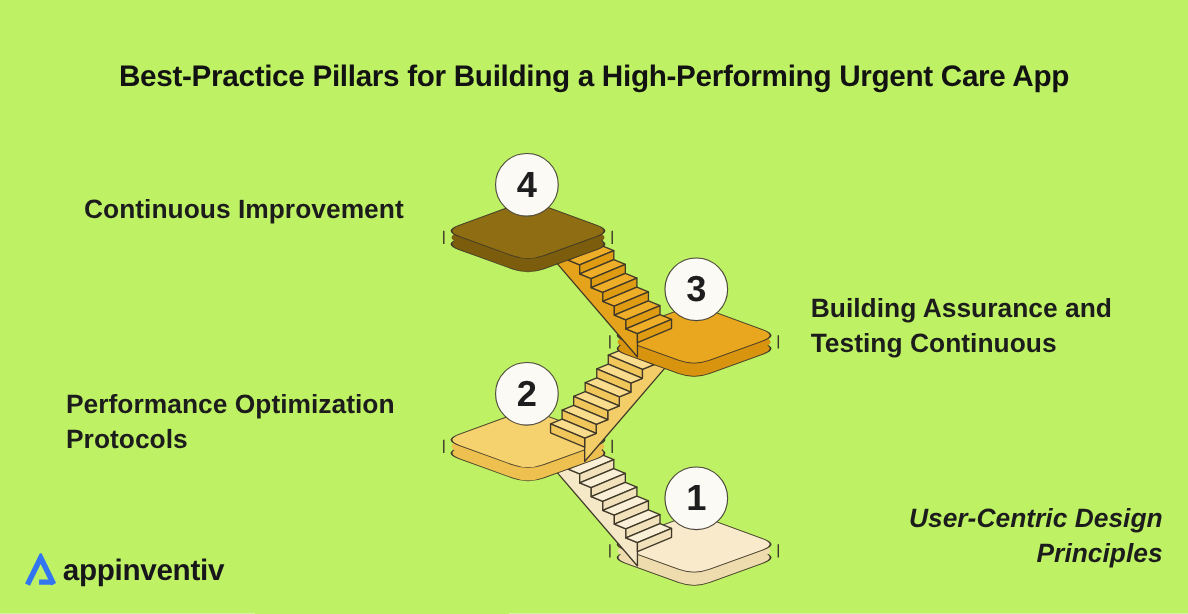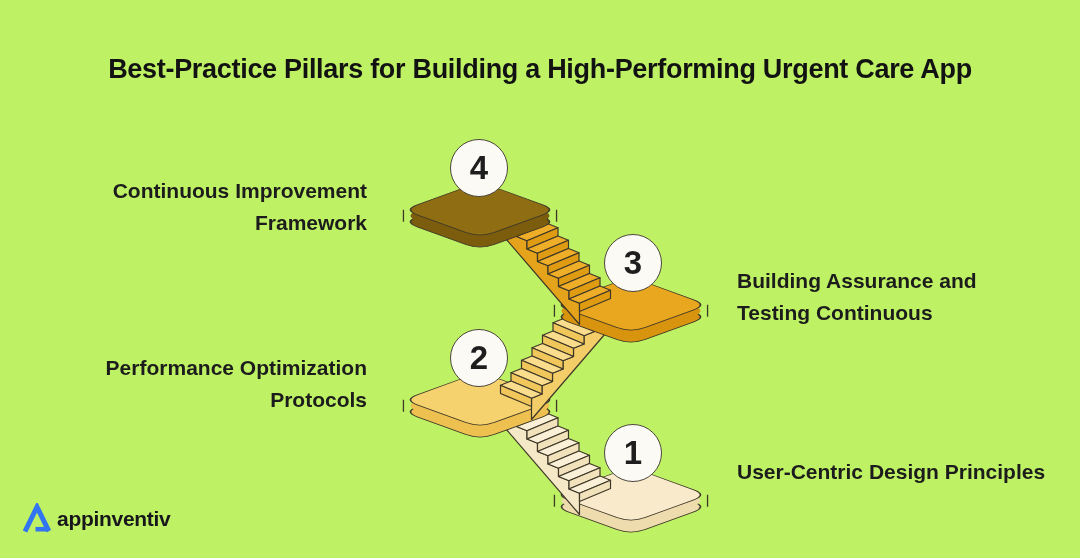--- a/index.html
+++ b/index.html
@@ -6,42 +6,42 @@
   .canvas{
     position:relative;width:1080px;height:558px;background:#bef264;overflow:hidden;
     font-family:"Liberation Sans","DejaVu Sans",sans-serif;
   }
   .title{
     position:absolute;left:0;top:54px;width:1080px;text-align:center;
     font-size:27px;font-weight:700;letter-spacing:-0.3px;color:#121212;margin:0;
   }
   #stairs{position:absolute;left:0;top:0;}
   .label{
-    position:absolute;font-size:21px;font-weight:600;color:#1c1c1c;line-height:31.5px;
+    position:absolute;font-size:24px;font-weight:600;color:#1c1c1c;line-height:31.5px;
   }
   .label span{display:block;}
   .l4{left:60px;top:175px;width:307px;text-align:right;}
   .l3{left:737px;top:265px;width:300px;text-align:left;}
-  .l2{left:60px;top:352px;width:307px;text-align:right;}
-  .l1{left:737px;top:456px;width:320px;text-align:left;}
+  .l2{left:60px;top:352px;width:307px;}
+  .l1{left:737px;top:456px;width:320px;text-align:right;font-style:italic;}
   .circle{
     position:absolute;width:56px;height:56px;border-radius:50%;
     background:#FCFAF4;border:1.5px solid #4B463C;
     display:flex;align-items:center;justify-content:center;
     font-size:33px;font-weight:700;color:#1e1e1e;box-sizing:content-box;
   }
   .c4{left:450px;top:139px;}
   .c3{left:604px;top:234px;}
   .c2{left:450px;top:329px;}
   .c1{left:604px;top:424px;}
   .brand{
     position:absolute;left:22px;top:503px;display:flex;align-items:center;gap:5px;
   }
   .brand-text{
-    font-size:21px;font-weight:600;letter-spacing:-0.3px;color:#16161B;
+    font-size:27px;font-weight:600;letter-spacing:-0.3px;color:#16161B;
   }
 </style>
 </head>
 <body>
 
 <div class="canvas">
 
   <h1 class="title">Best-Practice Pillars for Building a High-Performing Urgent Care App</h1>
 
   <svg id="stairs" width="1080" height="558" viewBox="0 0 1080 558">
@@ -103,21 +103,20 @@
       <path d="M569,299 L600,286 L610.5,290.3 L579.5,303.3 Z" fill="#EFAE28" stroke="#3F3828" stroke-width="1.2" stroke-linejoin="round"></path>
       <path d="M579.5,303.3 L610.5,290.3 L610.5,298.5 L579.5,311.5 Z" fill="#DF9C12" stroke="#3F3828" stroke-width="1.2" stroke-linejoin="round"></path>
       <path d="M16,0 H71 Q87,0 87,16 V71 Q87,87 71,87 H16 Q0,87 0,71 V16 Q0,0 16,0 Z" transform="matrix(0.88,0.32,-0.88,0.32,480,194)" fill="#7B5D0D" stroke="#3F3828" stroke-width="1.3" stroke-linejoin="round"></path>
       <path d="M16,0 H71 Q87,0 87,16 V71 Q87,87 71,87 H16 Q0,87 0,71 V16 Q0,0 16,0 Z" transform="matrix(0.88,0.32,-0.88,0.32,480,188)" fill="#7B5D0D"></path>
       <path d="M403.44,209.84 v12 M556.56,209.84 v12" stroke="#3F3828" stroke-width="1.3" fill="none"></path>
       <path d="M16,0 H71 Q87,0 87,16 V71 Q87,87 71,87 H16 Q0,87 0,71 V16 Q0,0 16,0 Z" transform="matrix(0.88,0.32,-0.88,0.32,480,182)" fill="#8E6D13" stroke="#3F3828" stroke-width="1.3" stroke-linejoin="round"></path>
     </svg>
 
   <div class="label l4">
     <span>Continuous Improvement</span>
-    <span>Framework</span>
   </div>
   <div class="label l3">
     <span>Building Assurance and</span>
     <span>Testing Continuous</span>
   </div>
   <div class="label l2">
     <span>Performance Optimization</span>
     <span>Protocols</span>
   </div>
   <div class="label l1">

